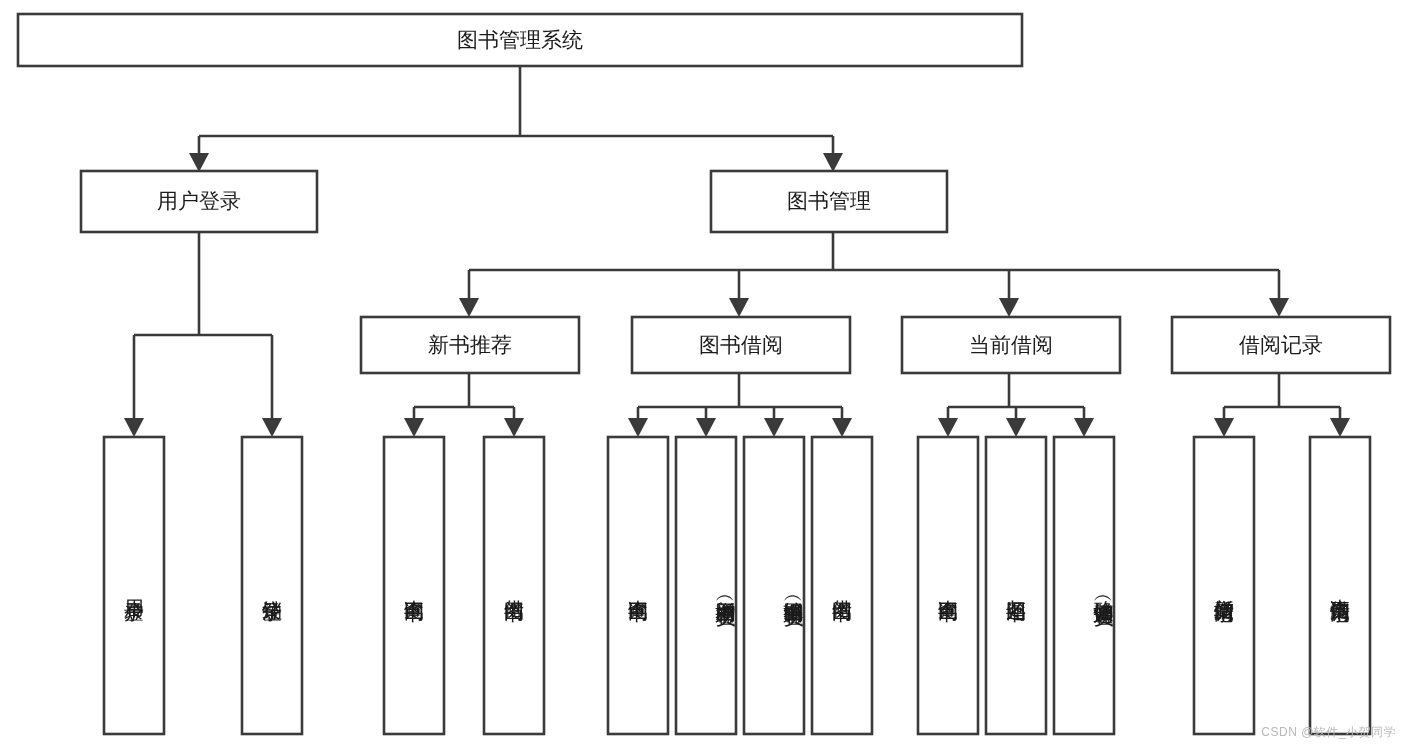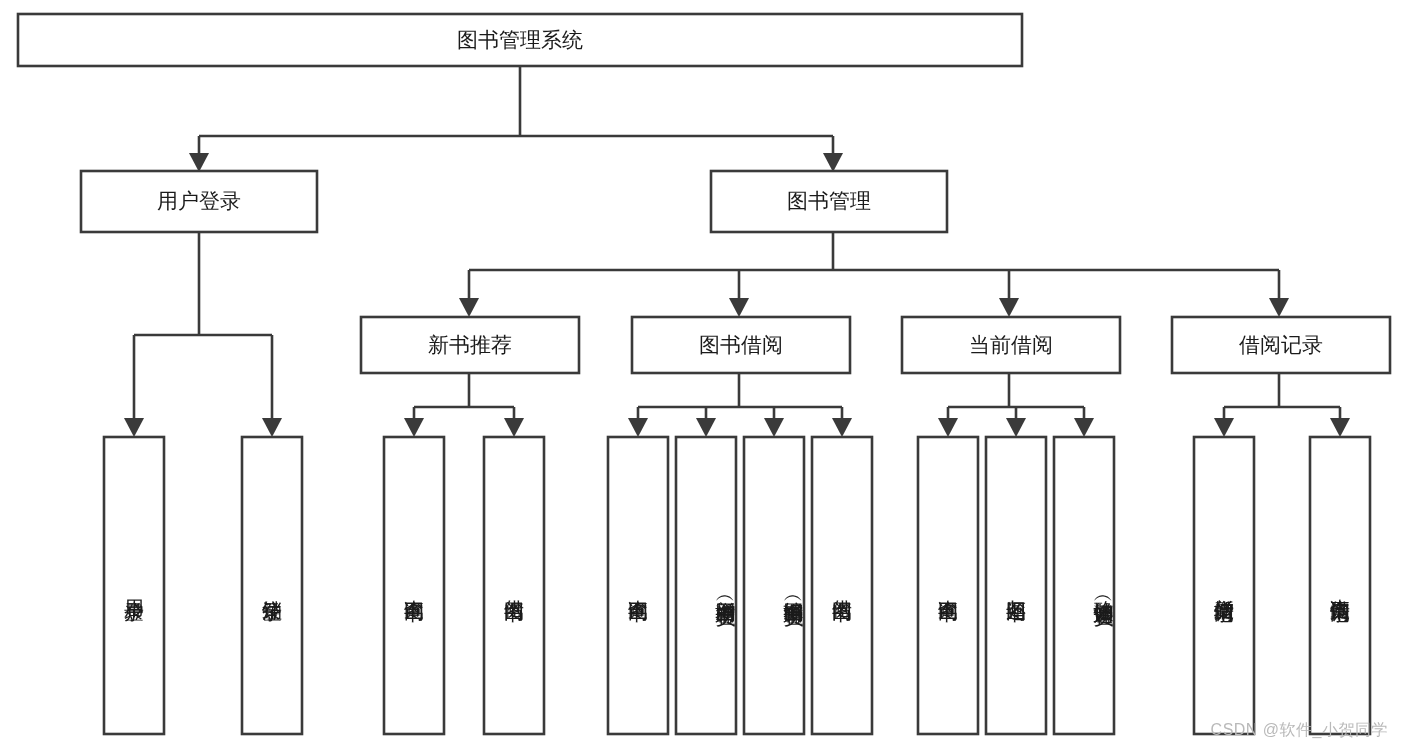--- a/index.html
+++ b/index.html
@@ -57,24 +57,24 @@
     font-family: "Liberation Sans", "DejaVu Sans", sans-serif;
     font-size: 20px;
     line-height: 1.05;
     letter-spacing: 1px;
     color: #1b1b1b;
     white-space: nowrap;
     pointer-events: none;
   }
   .watermark {
     position: absolute;
-    right: 24px;
+    right: 16px;
     bottom: 6px;
     font-family: "Liberation Sans", "DejaVu Sans", sans-serif;
-    font-size: 16px;
+    font-size: 12px;
     color: #b9b9b9;
     letter-spacing: 0.5px;
     white-space: nowrap;
   }
 </style>
 </head>
 <body>
 
 <div id="canvas">
 

